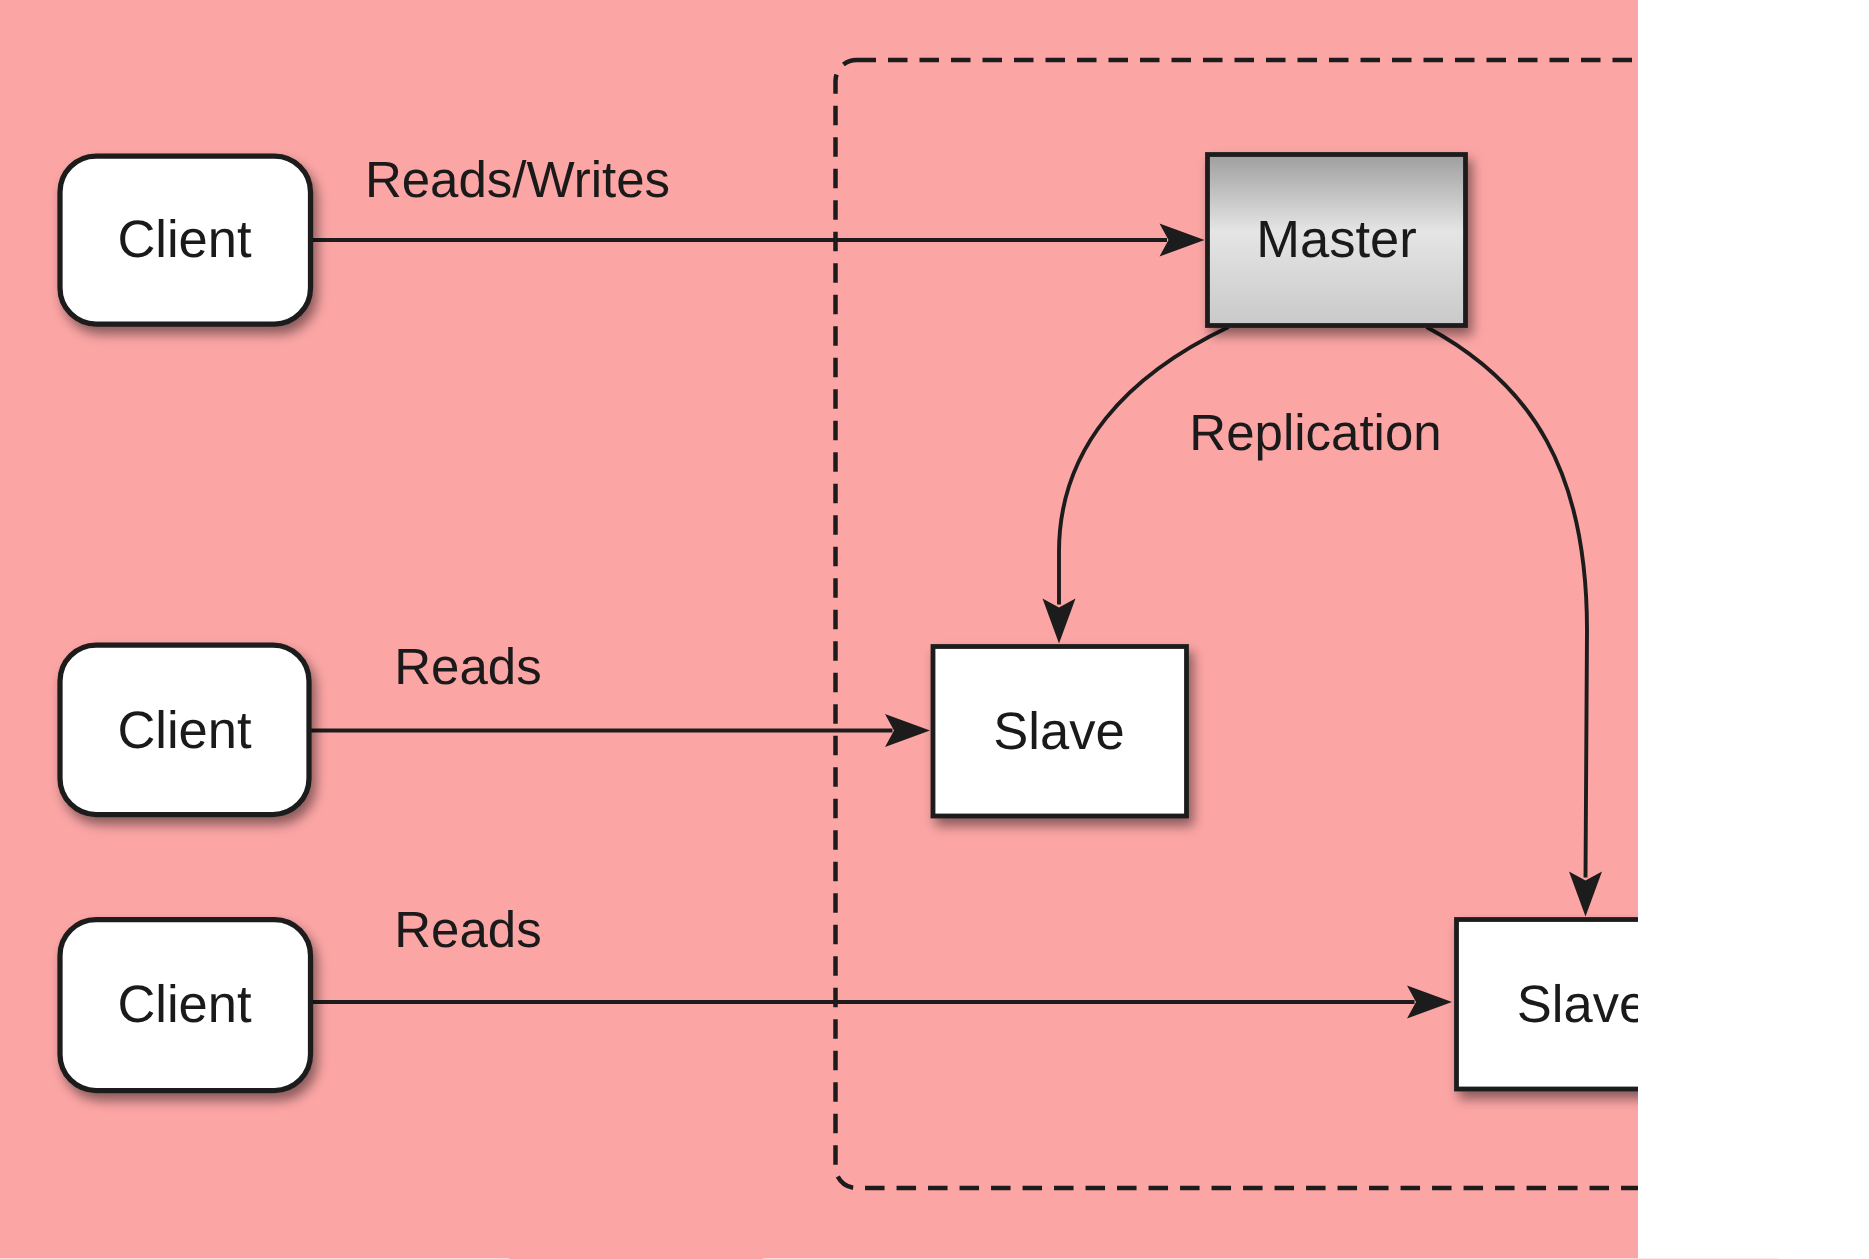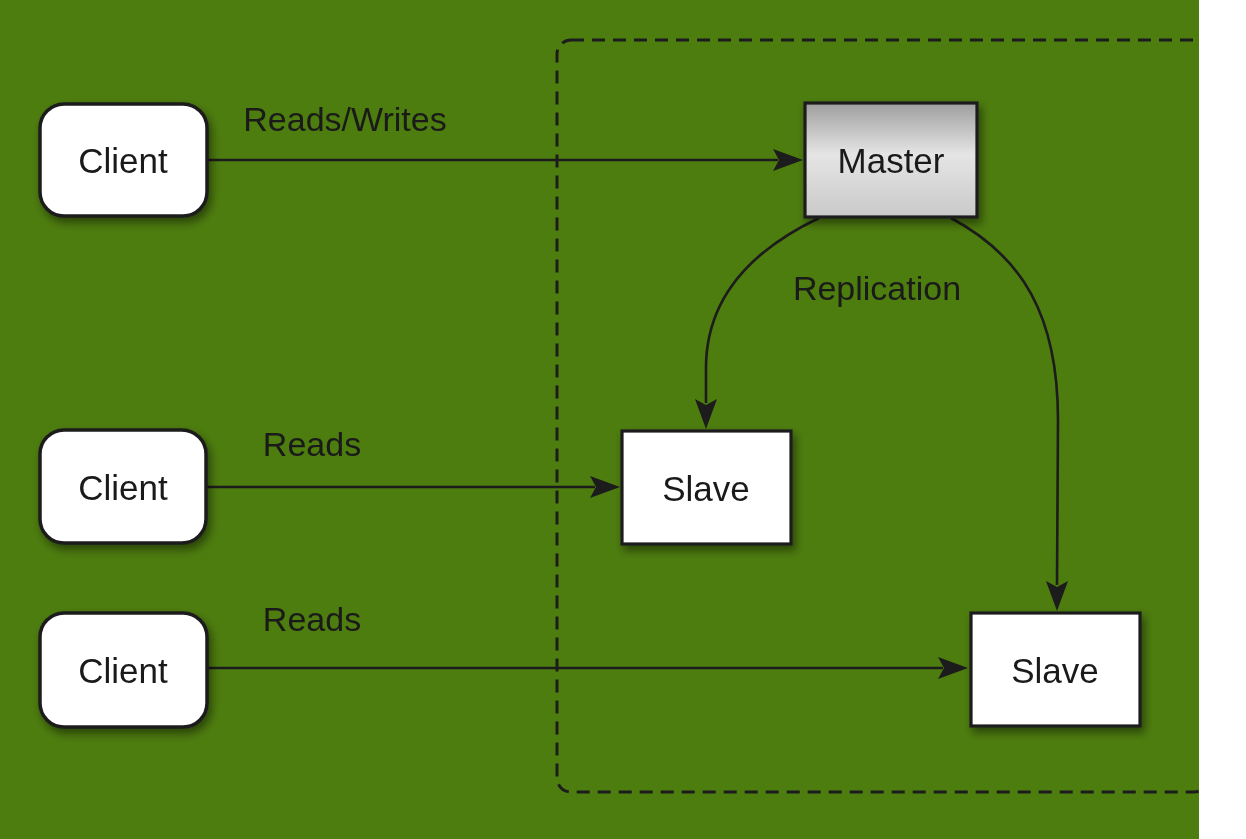--- a/index.html
+++ b/index.html
@@ -2,23 +2,23 @@
 <html><head>
 <meta charset="utf-8">
 <style>
   html, body {
     margin: 0;
     padding: 0;
     background: #ffffff;
   }
   .canvas {
     position: relative;
-    width: 1199px;
+    width: 1092px;
     height: 839px;
-    background: #4d7c0f;
+    background: #fca5a5;
     overflow: hidden;
   }
   svg text {
     font-family: "Liberation Sans", "DejaVu Sans", sans-serif;
     fill: #1a1a1a;
   }
   .node-label { font-size: 35px; }
   .edge-label { font-size: 34px; }
   .node-rect {
     fill: #ffffff;

